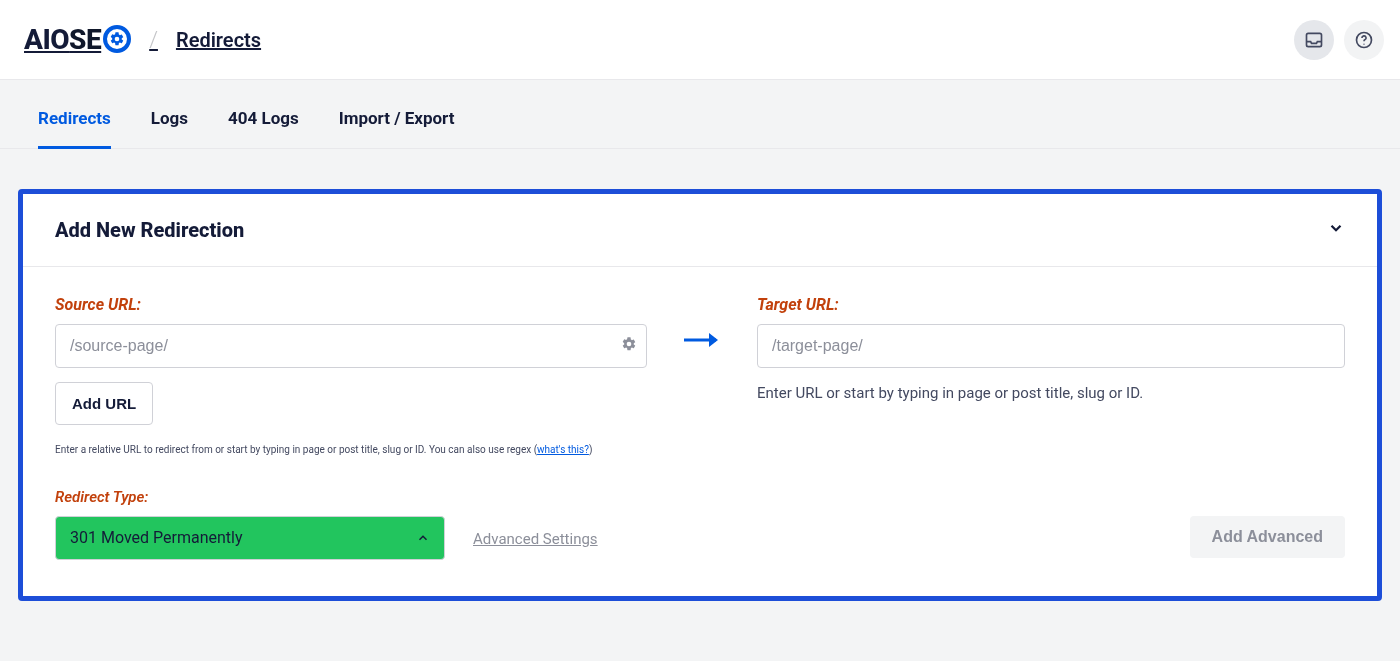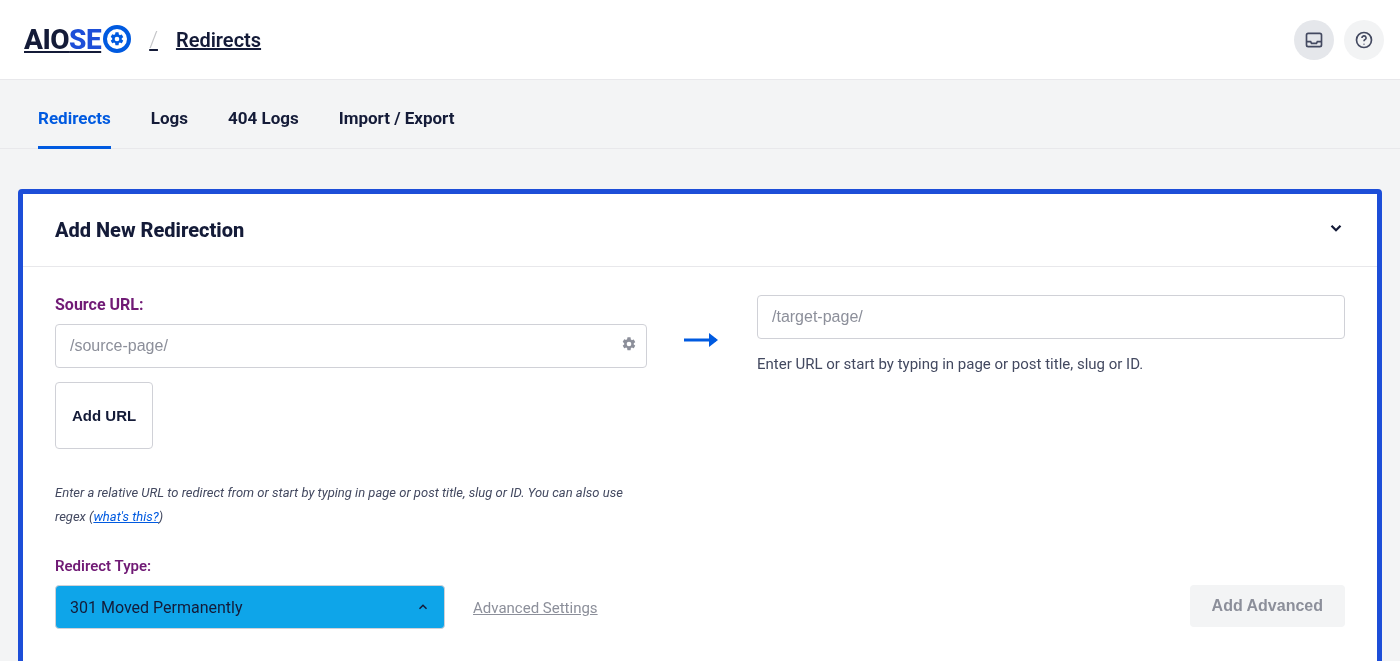--- a/index.html
+++ b/index.html
@@ -20,21 +20,21 @@
     text-decoration: underline;
   }
   .logo {
     display: flex;
     align-items: center;
     font-weight: 800;
     font-size: 28px;
     letter-spacing: -0.5px;
   }
   .logo .aio { color: #141b38; }
-  .logo .se  { color: #1d4ed8; }
+  .logo .se  { color: #0f172a; }
   .logo-gear {
     width: 28px; height: 28px;
     border: 4px solid #005ae0;
     border-radius: 50%;
     display: inline-flex;
     align-items: center;
     justify-content: center;
     margin-left: 2px;
     position: relative;
     top: -1px;
@@ -120,22 +120,23 @@
     width: 110px;
     display: flex;
     justify-content: center;
     padding-top: 36px;
   }
   .col-target { flex: 1; }
 
   .field-label {
     font-size: 16px;
     font-weight: 700;
-    color: #701a75;
+    color: #c2410c;
     margin-bottom: 10px;
+    font-style: italic;
   }
   .text-input-wrap {
     position: relative;
   }
   .text-input {
     width: 100%;
     height: 44px;
     border: 1px solid #d0d1d7;
     border-radius: 4px;
     padding: 0 38px 0 14px;
@@ -149,36 +150,35 @@
     right: 10px; top: 50%;
     transform: translateY(-50%);
     color: #8c8f9a;
     cursor: pointer;
   }
   .input-gear svg { width: 16px; height: 16px; }
 
   .btn-small {
     margin-top: 14px;
     display: inline-block;
-    padding: 24px 16px;
+    padding: 12px 16px;
     font-size: 15px;
     font-weight: 600;
     color: #141b38;
     background: #ffffff;
     border: 1px solid #d0d1d7;
     border-radius: 4px;
     cursor: pointer;
   }
   .help-text {
-    margin-top: 32px;
-    font-size: 13px;
+    margin-top: 16px;
+    font-size: 10px;
     color: #434960;
     line-height: 1.85;
     max-width: 590px;
-    font-style: italic;
   }
   .help-text a {
     color: #005ae0;
     text-decoration: underline;
   }
   .help-target {
     margin-top: 16px;
     font-size: 15px;
     color: #434960;
   }
@@ -190,21 +190,21 @@
     display: flex;
     align-items: flex-end;
     margin-top: 28px;
   }
   .redirect-type-block { }
   .select-box {
     width: 390px;
     height: 44px;
     border: 1px solid #d0d1d7;
     border-radius: 4px;
-    background: #0ea5e9;
+    background: #22c55e;
     display: flex;
     align-items: center;
     justify-content: space-between;
     padding: 0 14px;
     font-size: 16px;
     color: #141b38;
     cursor: pointer;
   }
   .select-box svg { width: 14px; height: 14px; color:#141b38; }
 
@@ -299,20 +299,21 @@
       <div class="col-arrow">
         <span class="arrow-icon">
           <svg viewBox="0 0 40 18" fill="none" stroke="currentColor" stroke-width="3">
             <line x1="2" y1="9" x2="34" y2="9"></line>
             <polyline points="27 2 36 9 27 16" fill="currentColor" stroke="none"></polyline>
           </svg>
         </span>
       </div>
 
       <div class="col-target">
+        <div class="field-label">Target URL:</div>
         <div class="text-input-wrap">
           <input class="text-input" type="text" placeholder="/target-page/" style="">
         </div>
         <div class="help-target">Enter URL or start by typing in page or post title, slug or ID.</div>
       </div>
     </div>
 
     <div class="row-bottom">
       <div class="redirect-type-block">
         <div class="field-label" style="font-weight:600;font-size:15px;">Redirect Type:</div>

